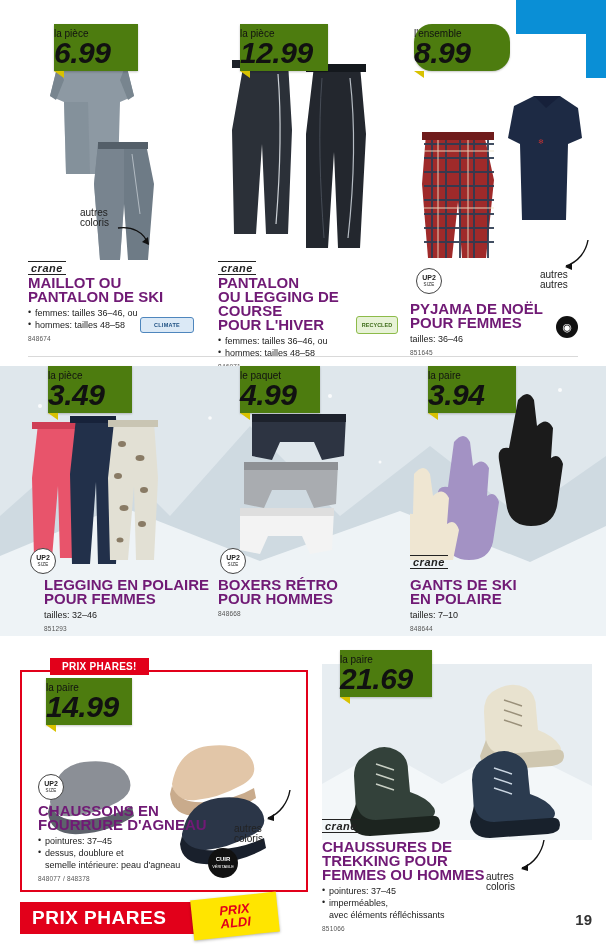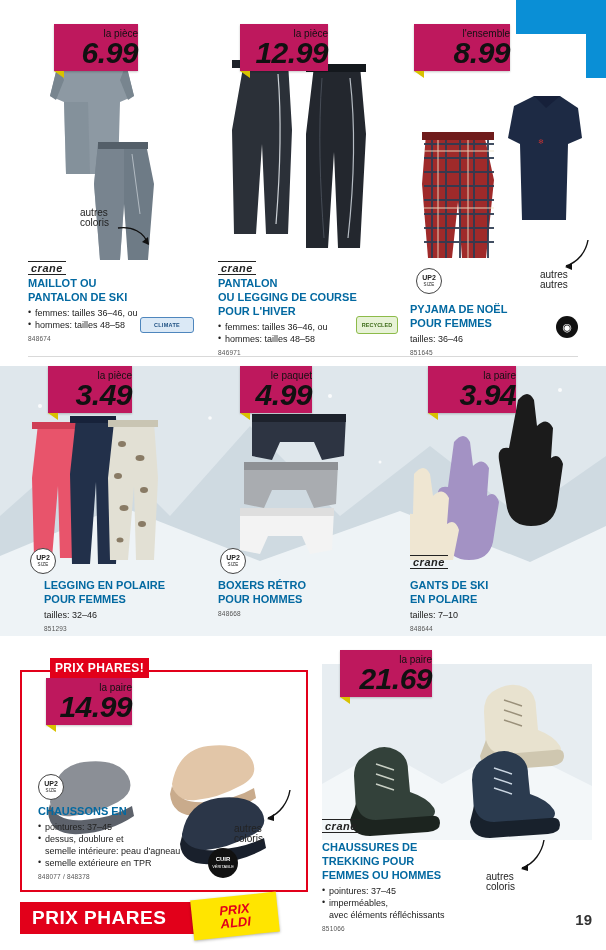--- a/index.html
+++ b/index.html
@@ -13,23 +13,23 @@
 
   
   .corner-block {
     position: absolute; right: 0; top: 0;
     width: 90px; height: 78px; background: #0a8fd6;
   }
 
   
   .flag {
     position: absolute;
-    background: #be185d;
+    background: #4d7c0f;
     padding: 4px 0 6px 0;
-    text-align: right;
+    text-align: left;
     z-index: 20;
     box-shadow: 0 1px 2px rgba(0,0,0,.22);
   }
   .flag .unit {
     font-size: 10px; color: #111; display:block; line-height: 12px;
     font-family: "Liberation Sans", sans-serif;
   }
   .flag .price {
     display:block;
     font-size: 30px; font-weight: 700; color: #111;
@@ -43,21 +43,21 @@
     border-top: 7px solid #d8c200;
   }
 
   
   .cell { position: absolute; }
   .cell .photo {
     position: absolute; left: 0; top: 0; right: 0; bottom: 0;
     overflow: hidden;
   }
   .title {
-    font-size: 11px; font-weight: 700; color: #0369a1; line-height: 14px;
+    font-size: 15px; font-weight: 700; color: #701a75; line-height: 14px;
     text-transform: uppercase;
   }
   .specs { font-size: 9px; color: #222; line-height: 12px; margin-top: 3px; }
   .specs li { list-style: none; position: relative; padding-left: 7px; }
   .specs li::before {
     content: "•"; position: absolute; left: 0; top: -1px; font-size: 9px;
   }
   .specs .plain { padding-left: 0; }
   .specs .plain::before { content: ""; }
   .artnum { font-size: 6.5px; color: #555; margin-top: 4px; letter-spacing: .2px; }
@@ -113,21 +113,21 @@
   }
 
   
   .promo-box {
     position: absolute;
     border: 2px solid #e2001a;
     background: #fff;
   }
   .prix-phares-tag {
     position:absolute; background:#e2001a; color:#fff;
-    font-size: 12px; font-weight:700; padding: 3px 5px; letter-spacing:.3px;
+    font-size: 10px; font-weight:700; padding: 3px 12px; letter-spacing:.3px;
     z-index: 25;
   }
   .prix-phares-bar {
     position:absolute; background:#e2001a; color:#fff;
     font-size: 19px; font-weight: 700; letter-spacing:.5px;
     display:flex; align-items:center; padding-left: 10px;
   }
   .prix-aldi-badge {
     position:absolute; background:#ffe500; color:#e2001a;
     font-weight:700; font-style:italic; font-size: 13px;
@@ -244,21 +244,21 @@
         <path d="M16 100 L74 100 L84 146 L76 224 L52 224 L48 168 L42 224 L18 224 L12 150 Z" fill="#9f2a2a"></path>
         <g opacity=".9">
           <path d="M14 110 H84 M14 124 H84 M14 138 H84 M14 152 H84 M14 166 H84 M14 180 H84 M14 194 H84 M14 208 H84" stroke="#2d3b52" stroke-width="2" fill="none"></path>
           <path d="M22 100 V224 M36 100 V224 M50 100 V224 M64 100 V224 M78 100 V224" stroke="#2d3b52" stroke-width="2" fill="none"></path>
           <path d="M28 100 V224 M58 100 V224" stroke="#f0e4c8" stroke-width="1" fill="none"></path>
           <path d="M14 117 H84 M14 174 H84" stroke="#f0e4c8" stroke-width="1" fill="none"></path>
         </g>
         <rect x="12" y="98" width="72" height="8" fill="#6f1c1c"></rect>
       </svg>
     </div>
-    <div class="flag" style="left:4px; top:0px; width:96px;">
+    <div class="flag" style="left:4px; top:0px; width:96px;border-radius:18px;">
       <span class="unit">l'ensemble</span>
       <span class="price">8.99</span>
     </div>
     <div class="badge-up2" style="position:absolute; left:6px; top:244px;">
       <span>UP2</span>
       <span class="sm">SIZE</span>
     </div>
     <div class="annot" style="left:130px; top:246px;">
       <div>autres</div>
       <div>autres</div>
@@ -346,21 +346,21 @@
     <div class="photo" style="left:0; top:16px; width:176px; height:190px;">
       <svg width="176" height="190" viewBox="0 0 176 190">
         <path d="M34 34 L128 34 L126 74 L104 78 L96 60 L62 60 L54 78 L34 74 Z" fill="#2d3442"></path>
         <rect x="34" y="32" width="94" height="8" fill="#1d222c"></rect>
         <path d="M26 82 L120 82 L118 122 L96 126 L88 108 L54 108 L46 126 L26 122 Z" fill="#a9acb0"></path>
         <rect x="26" y="80" width="94" height="8" fill="#8e9195"></rect>
         <path d="M22 128 L116 128 L114 168 L92 172 L84 154 L50 154 L42 172 L22 168 Z" fill="#f3f3f3"></path>
         <rect x="22" y="126" width="94" height="8" fill="#dedede"></rect>
       </svg>
     </div>
-    <div class="flag" style="left:22px; top:0px; width:72px;">
+    <div class="flag" style="left:22px; top:0px; width:80px;">
       <span class="unit">le paquet</span>
       <span class="price">4.99</span>
     </div>
     <div class="badge-up2" style="position:absolute; left:2px; top:182px;">
       <span>UP2</span>
       <span class="sm">SIZE</span>
     </div>
     <div style="position:absolute; left:0; top:212px; width:176px;">
       <div class="title">
         <div>BOXERS RÉTRO</div>
@@ -431,26 +431,26 @@
       <div>coloris</div>
     </div>
     <svg class="arrow-svg" style="left:238px; top:114px;" width="34" height="36" viewBox="0 0 34 36">
       <path d="M30 4 C28 16 20 28 8 32" stroke="#111" stroke-width="1.4" fill="none"></path>
       <path d="M7 33 L14 28 L14 35 Z" fill="#111"></path>
     </svg>
 
     <div style="position:absolute; left:16px; top:132px; width:210px;">
       <div class="title">
         <div>CHAUSSONS EN</div>
+        <div>FOURRURE D'AGNEAU</div>
       </div>
       <ul class="specs">
         <li>pointures: 37–45</li>
         <li>dessus, doublure et</li>
         <li class="plain" style="padding-left:7px;">semelle intérieure: peau d'agneau</li>
-        <li>semelle extérieure en TPR</li>
       </ul>
       <div class="artnum">848077 / 848378</div>
     </div>
 
     <div class="badge-cuir" style="position:absolute; left:186px; top:176px;">
       <span>CUIR</span>
       <span class="t2">VÉRITABLE</span>
     </div>
   </div>
 

